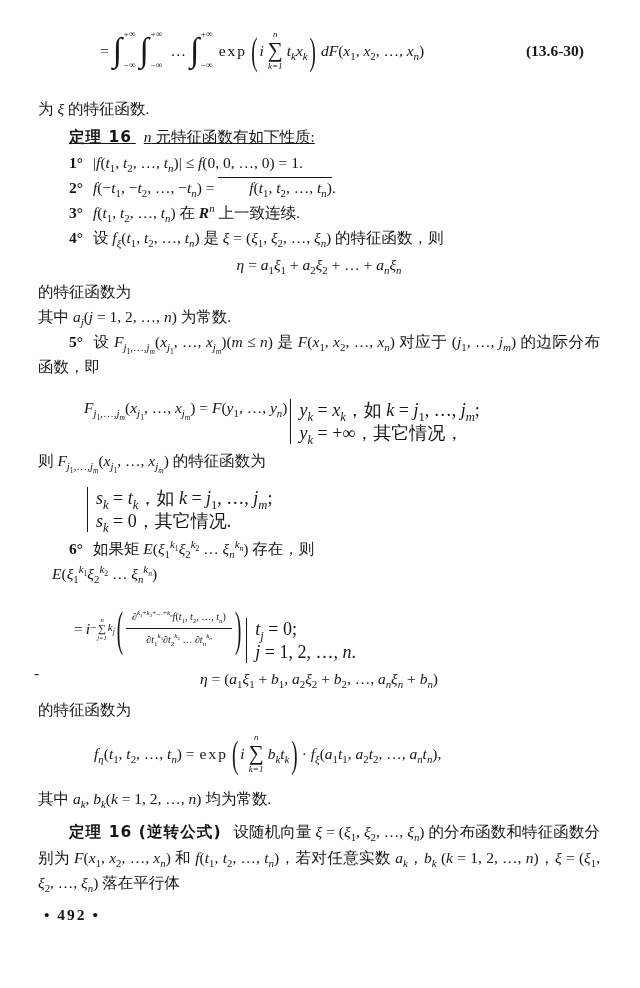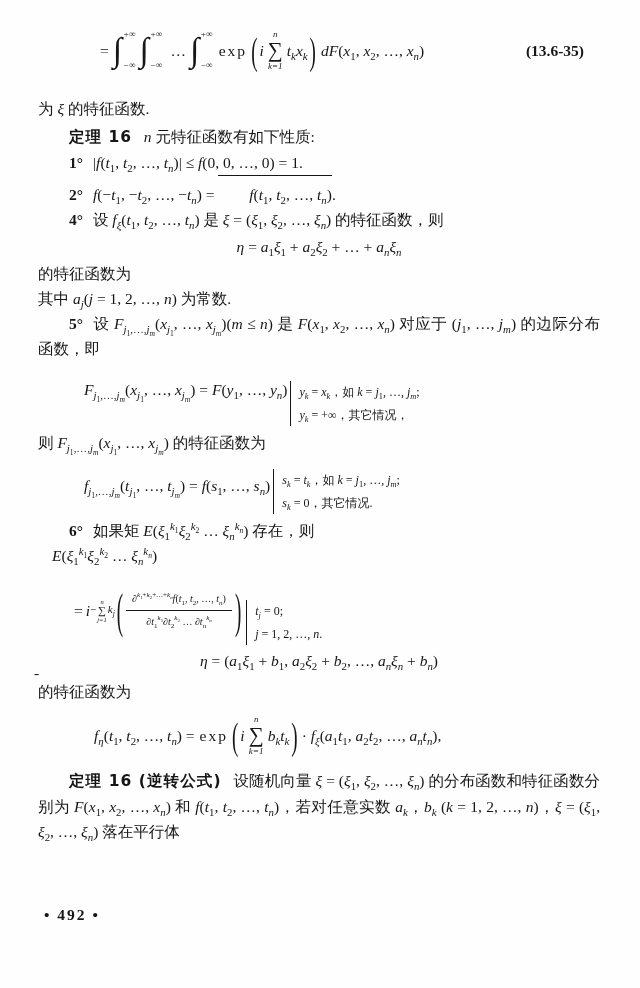--- a/index.html
+++ b/index.html
@@ -7,36 +7,36 @@
     font-family:"Liberation Serif","DejaVu Serif",serif;font-size:15.5px;line-height:25px;
     box-sizing:border-box;padding:24px 40px 0 38px;overflow:hidden;}
   p{margin:0;}
   i{font-style:italic;}
   sub,sup{line-height:0;font-size:70%;}
   b.hd{font-family:"DejaVu Sans","Liberation Sans",sans-serif;font-weight:700;letter-spacing:1px;}
   b.pn{font-weight:700;margin-right:10px;}
   .ind{text-indent:2em;}
   .just{text-align:justify;}
   .ctr{text-align:center;}
-  .ov{display:inline-block;border-top:1px solid #161616;padding-top:10px;line-height:1.15;}
+  .ov{display:inline-block;border-top:1px solid #161616;padding-top:1px;line-height:1.15;}
   
   .drow{display:flex;align-items:center;}
   .dtop{align-items:flex-start;}
   .int{display:inline-flex;align-items:center;margin-right:4px;}
   .int .sym{font-size:34px;line-height:34px;}
   .int .lims{display:flex;flex-direction:column;justify-content:space-between;height:40px;
     font-size:9px;line-height:9px;margin-left:1px;font-style:italic;}
   .sum{display:inline-flex;flex-direction:column;align-items:center;line-height:1;margin:0 4px;}
   .sum .lim{font-size:9px;line-height:10px;font-style:italic;}
   .sum .sym{font-size:21px;line-height:22px;}
   .bp{display:inline-block;transform:scaleY(2.0);font-size:19px;font-weight:300;margin:0 2px;}
   .bp2{transform:scaleY(2.6);}
   .rm{margin:0 2px;letter-spacing:2px;}
   .cases{display:inline-flex;flex-direction:column;border-left:1px solid #161616;
-    padding-left:8px;margin-left:3px;gap:1px;font-size:12px;line-height:22px;text-align:left;}
+    padding-left:8px;margin-left:3px;gap:1px;font-size:18px;line-height:22px;text-align:left;}
   .frac{display:inline-flex;flex-direction:column;text-align:center;vertical-align:middle;margin:4px 1px;font-size:10px;line-height:20px;}
   .frac .nu{border-bottom:1px solid #161616;padding:0 6px 1px;}
   .frac .de{padding-top:1px;}
   .xsum{display:inline-flex;flex-direction:column;align-items:center;line-height:1;vertical-align:middle;margin:0 1px;}
   .xsum .lim{font-size:6.5px;line-height:7px;font-style:italic;}
   .xsum .sym{font-size:11px;line-height:11px;}
   .expb{font-size:11px;}
   .eqnum{position:absolute;right:16px;top:14px;font-weight:700;}
   .footer{position:absolute;left:44px;top:902px;font-weight:700;letter-spacing:2px;font-family:Liberation Serif, serif;}
   .stray{position:absolute;left:34px;top:660px;}
@@ -74,52 +74,52 @@
     <span class="bp">(</span>
     <span><i>i</i></span>
     <span class="sum">
       <span class="lim">n</span>
       <span class="sym">∑</span>
       <span class="lim">k=1</span>
     </span>
     <span><i>t</i><sub><i>k</i></sub><i>x</i><sub><i>k</i></sub></span>
     <span class="bp">)</span>
     <span style="margin-left:3px;"><i>dF</i>(<i>x</i><sub>1</sub>, <i>x</i><sub>2</sub>, …, <i>x</i><sub><i>n</i></sub>)</span>
-    <span class="eqnum">(13.6-35)</span>
+    <span class="eqnum">(13.6-30)</span>
   </div>
 
   <p style="margin-top:20px;">为 <i>ξ</i> 的特征函数.</p>
 
-  <p class="ind" style="margin-top:3px;">
+  <p class="ind" style="margin-top:3px;text-decoration:underline;">
     <b class="hd">定理 16</b>
     <span style="margin-left:8px;"><i>n</i> 元特征函数有如下性质:</span>
   </p>
 
   <p class="ind"><b class="pn">1°</b><span>|<i>f</i>(<i>t</i><sub>1</sub>, <i>t</i><sub>2</sub>, …, <i>t</i><sub><i>n</i></sub>)| ≤ <i>f</i>(0, 0, …, 0) = 1.</span></p>
   <p class="ind"><b class="pn">2°</b><span><i>f</i>(−<i>t</i><sub>1</sub>, −<i>t</i><sub>2</sub>, …, −<i>t</i><sub><i>n</i></sub>) = <span class="ov"><i>f</i>(<i>t</i><sub>1</sub>, <i>t</i><sub>2</sub>, …, <i>t</i><sub><i>n</i></sub>)</span>.</span></p>
+  <p class="ind"><b class="pn">3°</b><span><i>f</i>(<i>t</i><sub>1</sub>, <i>t</i><sub>2</sub>, …, <i>t</i><sub><i>n</i></sub>) 在 <b><i>R</i></b><sup><i>n</i></sup> 上一致连续.</span></p>
   <p class="ind"><b class="pn">4°</b><span>设 <i>f</i><sub><i>ξ</i></sub>(<i>t</i><sub>1</sub>, <i>t</i><sub>2</sub>, …, <i>t</i><sub><i>n</i></sub>) 是 <i>ξ</i> = (<i>ξ</i><sub>1</sub>, <i>ξ</i><sub>2</sub>, …, <i>ξ</i><sub><i>n</i></sub>) 的特征函数，则</span></p>
 
   <p class="ctr" style="margin:2px 0;"><i>η</i> = <i>a</i><sub>1</sub><i>ξ</i><sub>1</sub> + <i>a</i><sub>2</sub><i>ξ</i><sub>2</sub> + … + <i>a</i><sub><i>n</i></sub><i>ξ</i><sub><i>n</i></sub></p>
   <p>的特征函数为</p>
   <p>其中 <i>a</i><sub><i>j</i></sub>(<i>j</i> = 1, 2, …, <i>n</i>) 为常数.</p>
 
   <p class="ind just"><b class="pn">5°</b><span>设 <i>F</i><sub><i>j</i><sub>1</sub>,…,<i>j</i><sub><i>m</i></sub></sub>(<i>x</i><sub><i>j</i><sub>1</sub></sub>, …, <i>x</i><sub><i>j</i><sub><i>m</i></sub></sub>)(<i>m</i> ≤ <i>n</i>) 是 <i>F</i>(<i>x</i><sub>1</sub>, <i>x</i><sub>2</sub>, …, <i>x</i><sub><i>n</i></sub>) 对应于 (<i>j</i><sub>1</sub>, …, <i>j</i><sub><i>m</i></sub>) 的边际分布函数，即</span></p>
 
   <div class="drow dtop" style="padding-left:46px;margin:6px 0 4px;">
     <span style="margin-top:10px;"><i>F</i><sub><i>j</i><sub>1</sub>,…,<i>j</i><sub><i>m</i></sub></sub>(<i>x</i><sub><i>j</i><sub>1</sub></sub>, …, <i>x</i><sub><i>j</i><sub><i>m</i></sub></sub>) = <i>F</i>(<i>y</i><sub>1</sub>, …, <i>y</i><sub><i>n</i></sub>)</span>
     <span class="cases" style="margin-top:14px;">
       <span><i>y</i><sub><i>k</i></sub> = <i>x</i><sub><i>k</i></sub>，如 <i>k</i> = <i>j</i><sub>1</sub>, …, <i>j</i><sub><i>m</i></sub>;</span>
       <span><i>y</i><sub><i>k</i></sub> = +∞，其它情况，</span>
     </span>
   </div>
 
   <p>则 <i>F</i><sub><i>j</i><sub>1</sub>,…,<i>j</i><sub><i>m</i></sub></sub>(<i>x</i><sub><i>j</i><sub>1</sub></sub>, …, <i>x</i><sub><i>j</i><sub><i>m</i></sub></sub>) 的特征函数为</p>
 
   <div class="drow dtop" style="padding-left:46px;margin:8px 0 4px;">
-    <span style="margin-top:10px;"><i>f</i><sub><i>j</i><sub>1</sub>,…,<i>j</i><sub><i>m</i></sub></sub>(<i>t</i><sub><i>j</i><sub>1</sub></sub>, …, <i>t</i><sub><i>j</i><sub><i>m</i></sub></sub>) = <i>f</i>(<i>s</i><sub>1</sub>, …, <i>s</i><sub><i>n</i></sub>)</span>
     <span class="cases" style="margin-top:6px;">
       <span><i>s</i><sub><i>k</i></sub> = <i>t</i><sub><i>k</i></sub>，如 <i>k</i> = <i>j</i><sub>1</sub>, …, <i>j</i><sub><i>m</i></sub>;</span>
       <span><i>s</i><sub><i>k</i></sub> = 0，其它情况.</span>
     </span>
   </div>
 
   <p class="ind"><b class="pn">6°</b><span>如果矩 <i>E</i>(<i>ξ</i><sub>1</sub><sup><i>k</i><sub>1</sub></sup><i>ξ</i><sub>2</sub><sup><i>k</i><sub>2</sub></sup> … <i>ξ</i><sub><i>n</i></sub><sup><i>k</i><sub><i>n</i></sub></sup>) 存在，则</span></p>
   <p style="padding-left:14px;"><i>E</i>(<i>ξ</i><sub>1</sub><sup><i>k</i><sub>1</sub></sup><i>ξ</i><sub>2</sub><sup><i>k</i><sub>2</sub></sup> … <i>ξ</i><sub><i>n</i></sub><sup><i>k</i><sub><i>n</i></sub></sup>)</p>
 
   <div class="drow" style="padding-left:36px;margin:10px 0 6px;height:64px;">
@@ -153,20 +153,21 @@
     <span class="sum">
       <span class="lim">n</span>
       <span class="sym">∑</span>
       <span class="lim">k=1</span>
     </span>
     <span><i>b</i><sub><i>k</i></sub><i>t</i><sub><i>k</i></sub></span>
     <span class="bp">)</span>
     <span style="margin-left:2px;"> · <i>f</i><sub><i>ξ</i></sub>(<i>a</i><sub>1</sub><i>t</i><sub>1</sub>, <i>a</i><sub>2</sub><i>t</i><sub>2</sub>, …, <i>a</i><sub><i>n</i></sub><i>t</i><sub><i>n</i></sub>),</span>
   </div>
 
+  <p style="margin-top:6px;">其中 <i>a</i><sub><i>k</i></sub>, <i>b</i><sub><i>k</i></sub>(<i>k</i> = 1, 2, …, <i>n</i>) 均为常数.</p>
 
   <p class="just" style="text-indent:2em;margin-top:8px;">
     <b class="hd">定理 16 (逆转公式)</b>
     <span style="margin-left:8px;">设随机向量 <i>ξ</i> = (<i>ξ</i><sub>1</sub>, <i>ξ</i><sub>2</sub>, …, <i>ξ</i><sub><i>n</i></sub>) 的分布函数和特征函数分别为 <i>F</i>(<i>x</i><sub>1</sub>, <i>x</i><sub>2</sub>, …, <i>x</i><sub><i>n</i></sub>) 和 <i>f</i>(<i>t</i><sub>1</sub>, <i>t</i><sub>2</sub>, …, <i>t</i><sub><i>n</i></sub>)，若对任意实数 <i>a</i><sub><i>k</i></sub>，<i>b</i><sub><i>k</i></sub> (<i>k</i> = 1, 2, …, <i>n</i>)，<i>ξ</i> = (<i>ξ</i><sub>1</sub>, <i>ξ</i><sub>2</sub>, …, <i>ξ</i><sub><i>n</i></sub>) 落在平行体</span>
   </p>
 
 
   <span class="stray">-</span>
   <div class="footer">• 492 •</div>
 </div>

